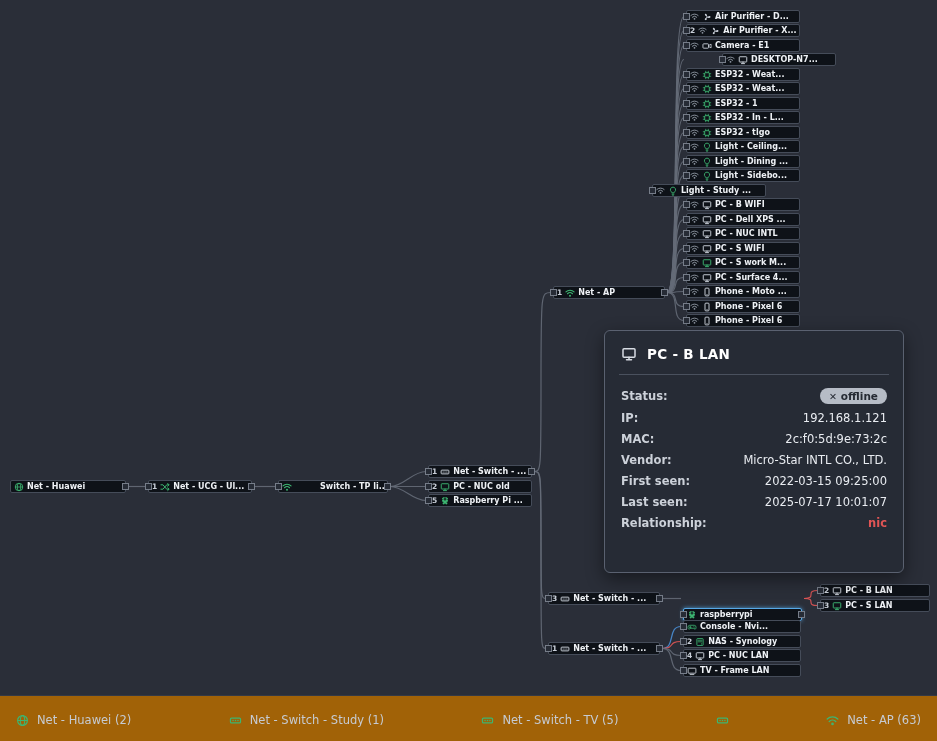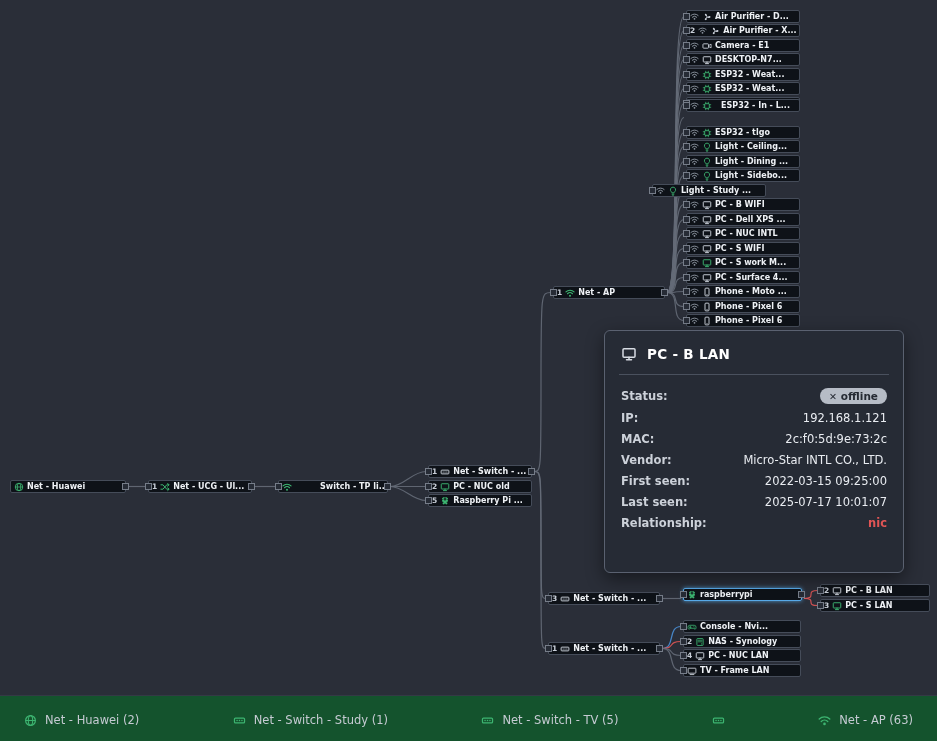--- a/index.html
+++ b/index.html
@@ -30,22 +30,22 @@
   .tt-ic{width:16px;height:16px;color:#d7dce3;}
   .tt-title{font-size:13.5px;font-weight:bold;letter-spacing:.3px;}
   .tt-rows{padding:13px 2px 0;display:flex;flex-direction:column;gap:7px;}
   .tt-row{display:flex;justify-content:space-between;align-items:center;font-size:11.5px;min-height:14px;}
   .tt-label{font-weight:bold;color:#ccd1d9;text-align:center;}
   .tt-value{color:#e9ecf1;text-align:right;}
   .tt-value.danger{color:#e05555;font-weight:bold;}
   .badge-offline{background:#b6bcc6;color:#252a33;border-radius:9px;padding:1.5px 9px;
                  font-size:10.5px;font-weight:bold;display:inline-flex;align-items:center;gap:4px;line-height:13px;}
   .badge-offline .x{font-size:9.5px;}
-  #footer{position:absolute;left:0;right:0;bottom:0;height:46px;background:#14532d;border-top:1px solid #343945;
-          display:flex;align-items:stretch;justify-content:space-between;padding:0 10px;z-index:6;box-sizing:border-box;}
+  #footer{position:absolute;left:0;right:0;bottom:0;height:46px;background:#a16207;border-top:1px solid #343945;
+          display:flex;align-items:stretch;justify-content:space-between;padding:0 2px;z-index:6;box-sizing:border-box;}
   .tab{display:flex;align-items:center;gap:8px;font-size:11.5px;color:#c6cbd3;padding:0 14px;cursor:pointer;
        border-top:3px solid transparent;box-sizing:border-box;}
   .tab .ic{width:13px;height:13px;}
   .tab.selected{background:#1d222b;color:#eef1f5;border-top-color:#4a9ad8;}
   .defs{position:absolute;width:0;height:0;overflow:hidden;}
 </style>
 </head>
 <body>
 
 <div class="stage">
@@ -246,21 +246,21 @@
       <div class="node" style="left: 686px; top: 39px; width: 114px;">
         <span class="port port-l"></span>
         <svg class="ic ic-pre ic-gray">
           <use href="#i-wifi" xlink:href="#i-wifi"></use>
         </svg>
         <svg class="ic ic-light">
           <use href="#i-camera" xlink:href="#i-camera"></use>
         </svg>
         <span class="lbl">Camera - E1</span>
       </div>
-      <div class="node" style="left: 686px; top: 53px; width: 114px;">
+      <div class="node" style="left: 722px; top: 53px; width: 114px;">
         <span class="port port-l"></span>
         <svg class="ic ic-pre ic-gray">
           <use href="#i-wifi" xlink:href="#i-wifi"></use>
         </svg>
         <svg class="ic ic-light">
           <use href="#i-monitor" xlink:href="#i-monitor"></use>
         </svg>
         <span class="lbl">DESKTOP-N7...</span>
       </div>
       <div class="node" style="left: 686px; top: 68px; width: 114px;">
@@ -286,21 +286,21 @@
       <div class="node" style="left: 686px; top: 97px; width: 114px;">
         <span class="port port-l"></span>
         <svg class="ic ic-pre ic-gray">
           <use href="#i-wifi" xlink:href="#i-wifi"></use>
         </svg>
         <svg class="ic ic-green">
           <use href="#i-chip" xlink:href="#i-chip"></use>
         </svg>
         <span class="lbl">ESP32 - 1</span>
       </div>
-      <div class="node" style="left: 686px; top: 99px; width: 114px; text-align: center;">
+      <div class="node" style="left: 686px; top: 111px; width: 114px;">
         <span class="port port-l"></span>
         <svg class="ic ic-pre ic-gray">
           <use href="#i-wifi" xlink:href="#i-wifi"></use>
         </svg>
         <svg class="ic ic-green">
           <use href="#i-chip" xlink:href="#i-chip"></use>
         </svg>
         <span class="lbl">ESP32 - In - L...</span>
       </div>
       <div class="node" style="left: 686px; top: 126px; width: 114px;">
@@ -445,21 +445,21 @@
       </div>
       <div class="node" style="left: 548px; top: 592px; width: 112px;">
         <span class="port port-l"></span>
         <span class="port port-r"></span>
         <span class="badge">3</span>
         <svg class="ic ic-light">
           <use href="#i-switch" xlink:href="#i-switch"></use>
         </svg>
         <span class="lbl">Net - Switch - ...</span>
       </div>
-      <div class="node selected" style="left: 683px; top: 588px; width: 119px;">
+      <div class="node selected" style="left: 683px; top: 608px; width: 119px;">
         <span class="port port-l"></span>
         <span class="port port-r"></span>
         <svg class="ic ic-green">
           <use href="#i-raspberry" xlink:href="#i-raspberry"></use>
         </svg>
         <span class="lbl">raspberrypi</span>
       </div>
       <div class="node" style="left: 820px; top: 584px; width: 110px;">
         <span class="port port-l"></span>
         <span class="badge">2</span>

